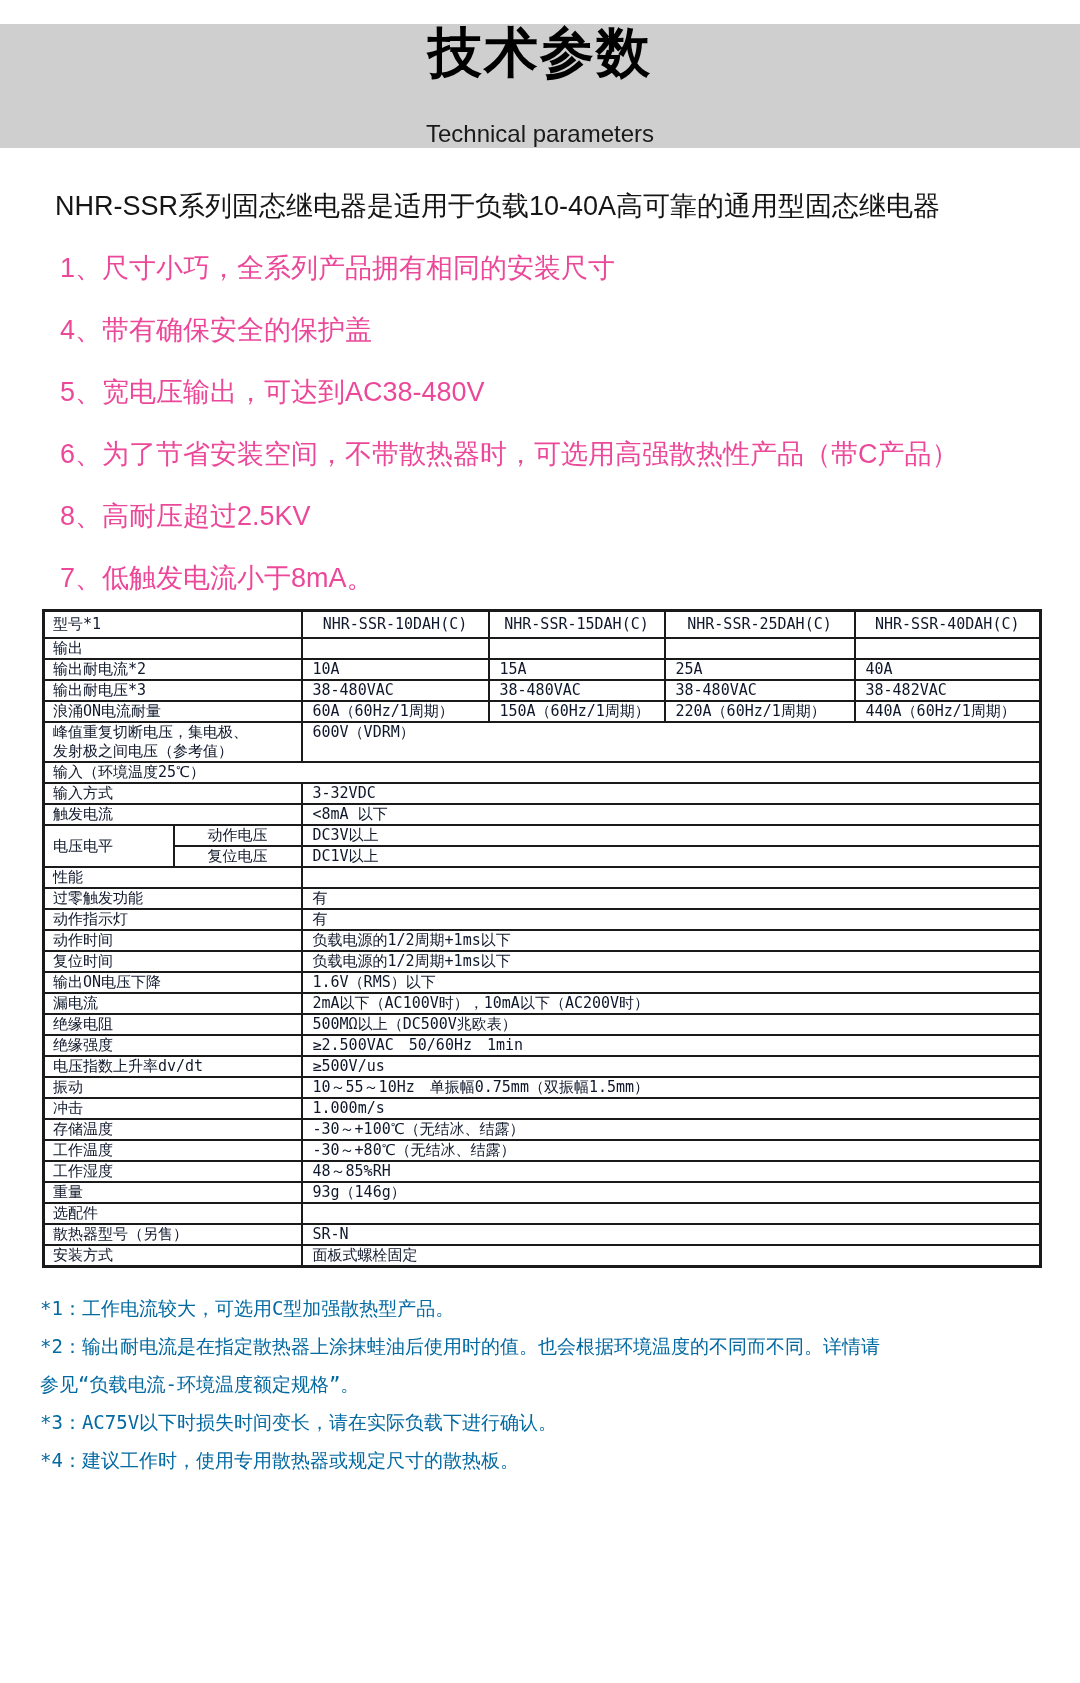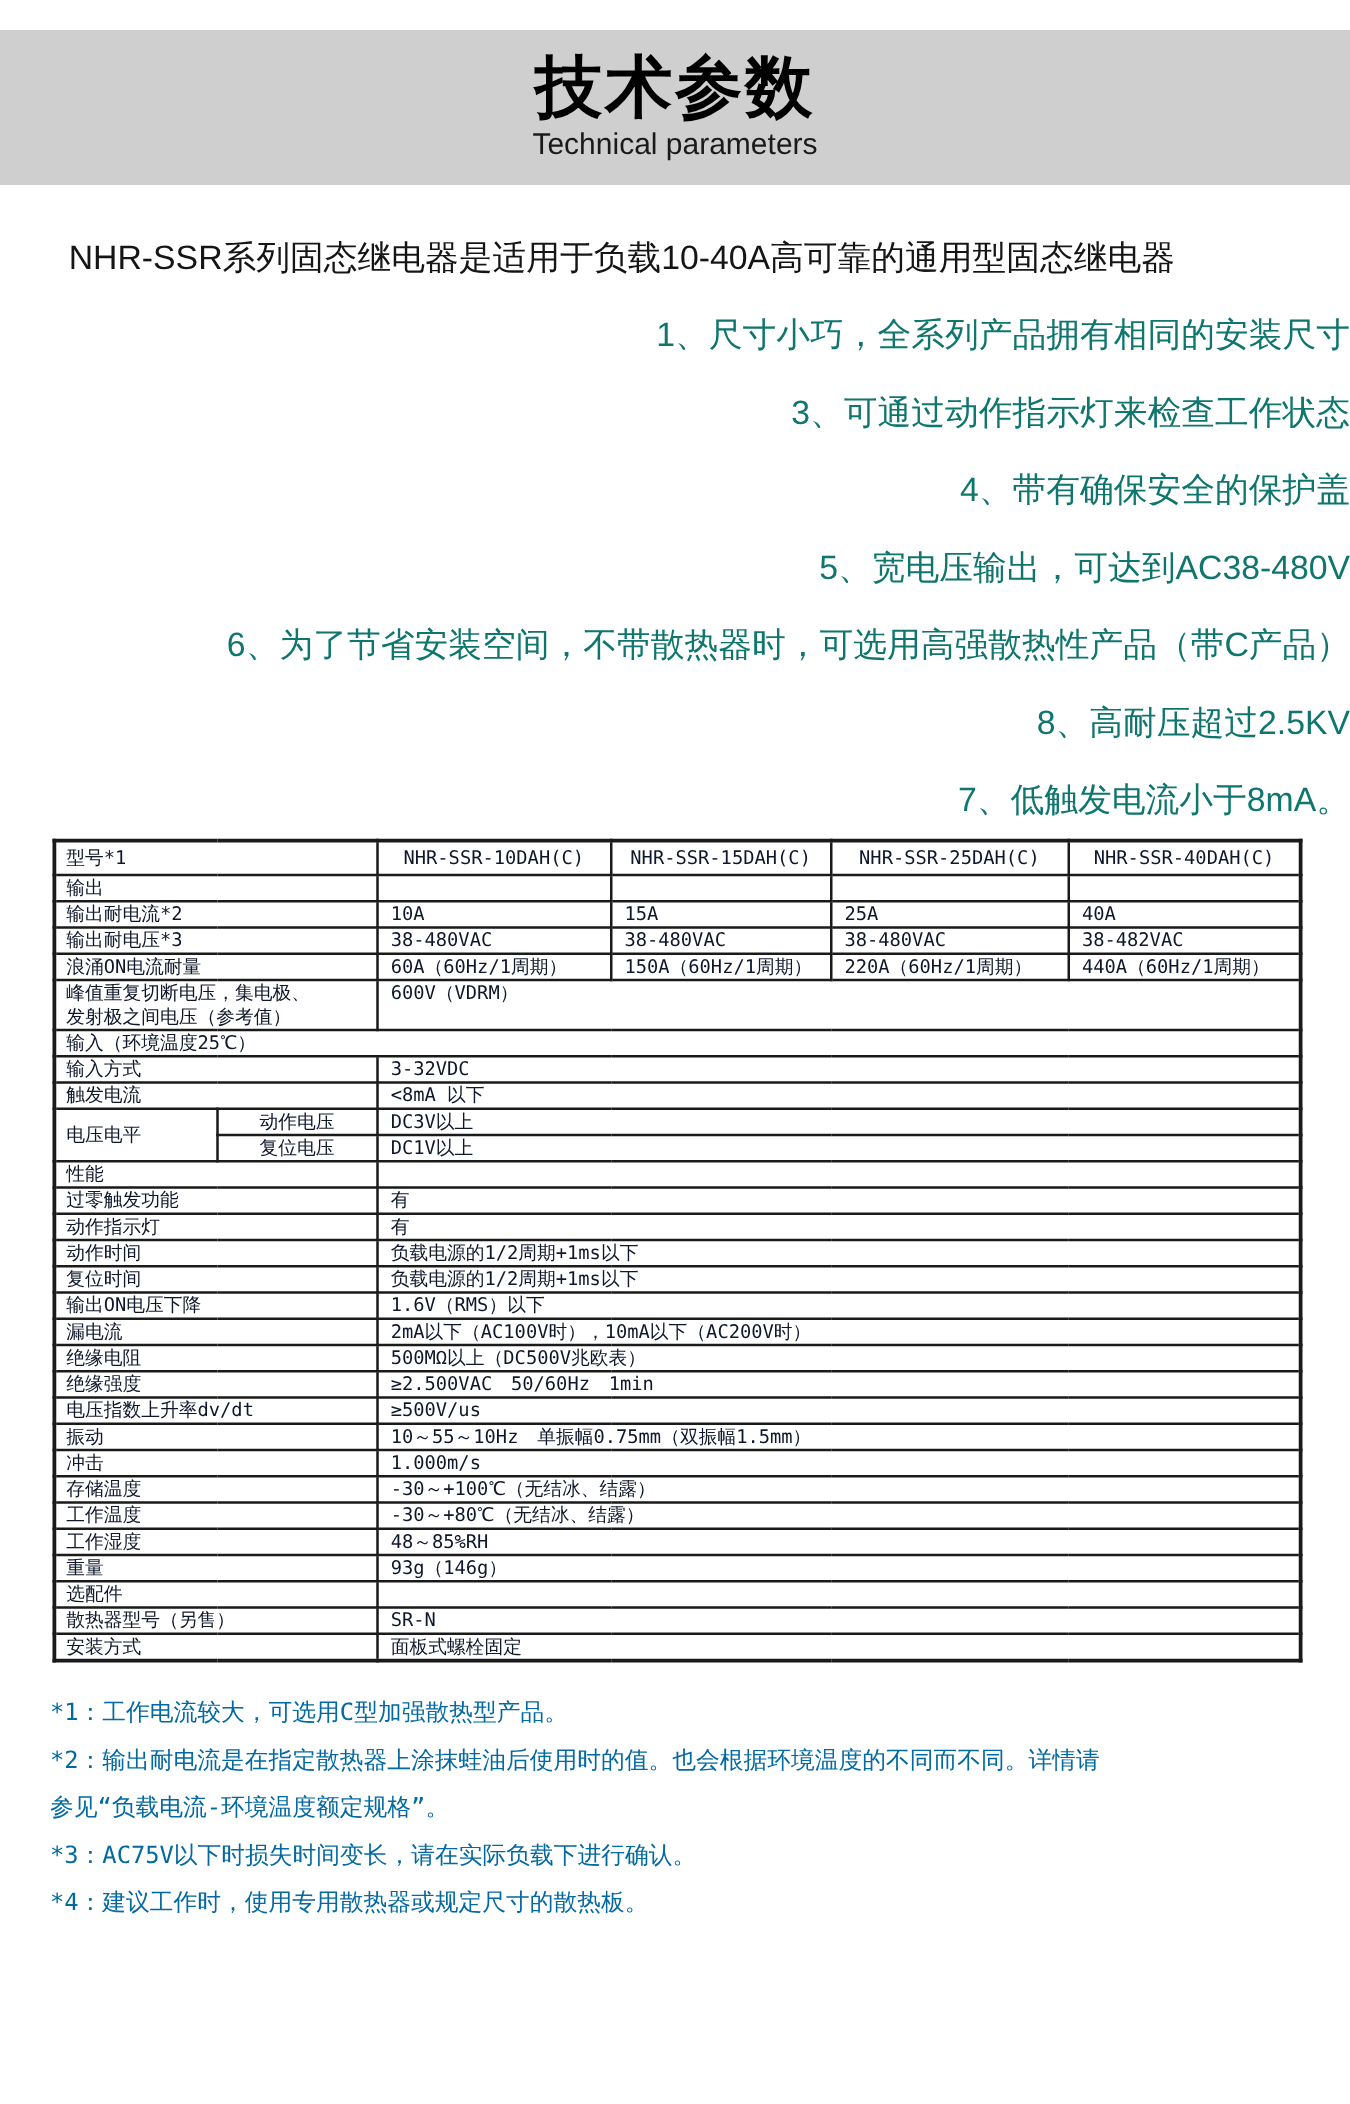--- a/index.html
+++ b/index.html
@@ -2,26 +2,26 @@
 <html><head>
 <meta charset="utf-8">
 <style>
   html,body{margin:0;padding:0;}
   body{
     width:1080px;height:1683px;background:#ffffff;color:#111;
     font-family:"Liberation Sans",sans-serif;position:relative;overflow:hidden;
   }
   .band{
     margin-top:24px;height:124px;background:#cfcfcf;
-    display:flex;flex-direction:column;align-items:center;justify-content:center;
+    display:flex;flex-direction:column;align-items:center;justify-content:space-between;
   }
   .title{font-size:54px;font-weight:800;color:#000;line-height:1.05;letter-spacing:2px;}
   .subtitle{font-size:24px;font-weight:400;color:#1a1a1a;margin-top:3px;}
   .intro{margin:40px 0 0 55px;font-size:27px;font-weight:500;color:#151515;line-height:36px;}
-  .feature{margin:26px 0 0 60px;font-size:27px;font-weight:500;color:#0f766e;line-height:36px;text-align:right;}
+  .feature{margin:26px 0 0 60px;font-size:27px;font-weight:500;color:#ec4899;line-height:36px;}
   table.spec{
     border-collapse:collapse;table-layout:fixed;width:997px;margin:13px 0 0 42px;
     border:3px solid #1a1a1a;
     font-family:"DejaVu Sans Mono","Liberation Mono",monospace;
     font-size:15px;color:#0f172a;
   }
   table.spec td{
     border:2px solid #1a1a1a;height:19px;line-height:19px;padding:0;
     vertical-align:middle;white-space:pre-line;overflow:hidden;
   }
@@ -42,21 +42,20 @@
 
 <div class="band" style="background: rgb(207, 207, 207);">
   <div class="title">技术参数</div>
   <div class="subtitle">Technical parameters</div>
 </div>
 
 <p class="intro">NHR-SSR系列固态继电器是适用于负载10-40A高可靠的通用型固态继电器</p>
 
 <div id="features">
     <div class="feature">1、尺寸小巧，全系列产品拥有相同的安装尺寸</div>
-    <div class="feature">3、可通过动作指示灯来检查工作状态</div>
     <div class="feature">4、带有确保安全的保护盖</div>
     <div class="feature">5、宽电压输出，可达到AC38-480V</div>
     <div class="feature">6、为了节省安装空间，不带散热器时，可选用高强散热性产品（带C产品）</div>
     <div class="feature">8、高耐压超过2.5KV</div>
     <div class="feature">7、低触发电流小于8mA。</div>
   </div>
 
 <table class="spec">
   <colgroup>
     <col style="width:130px">

